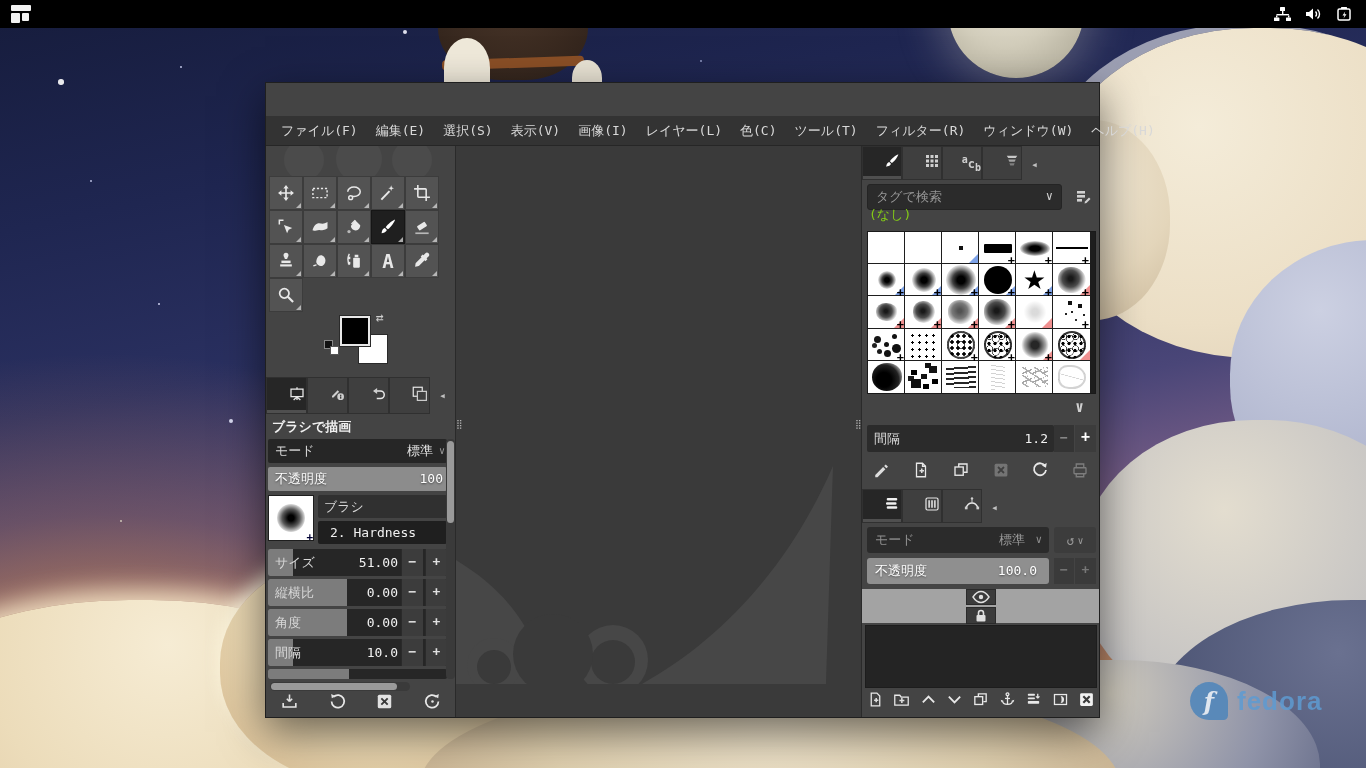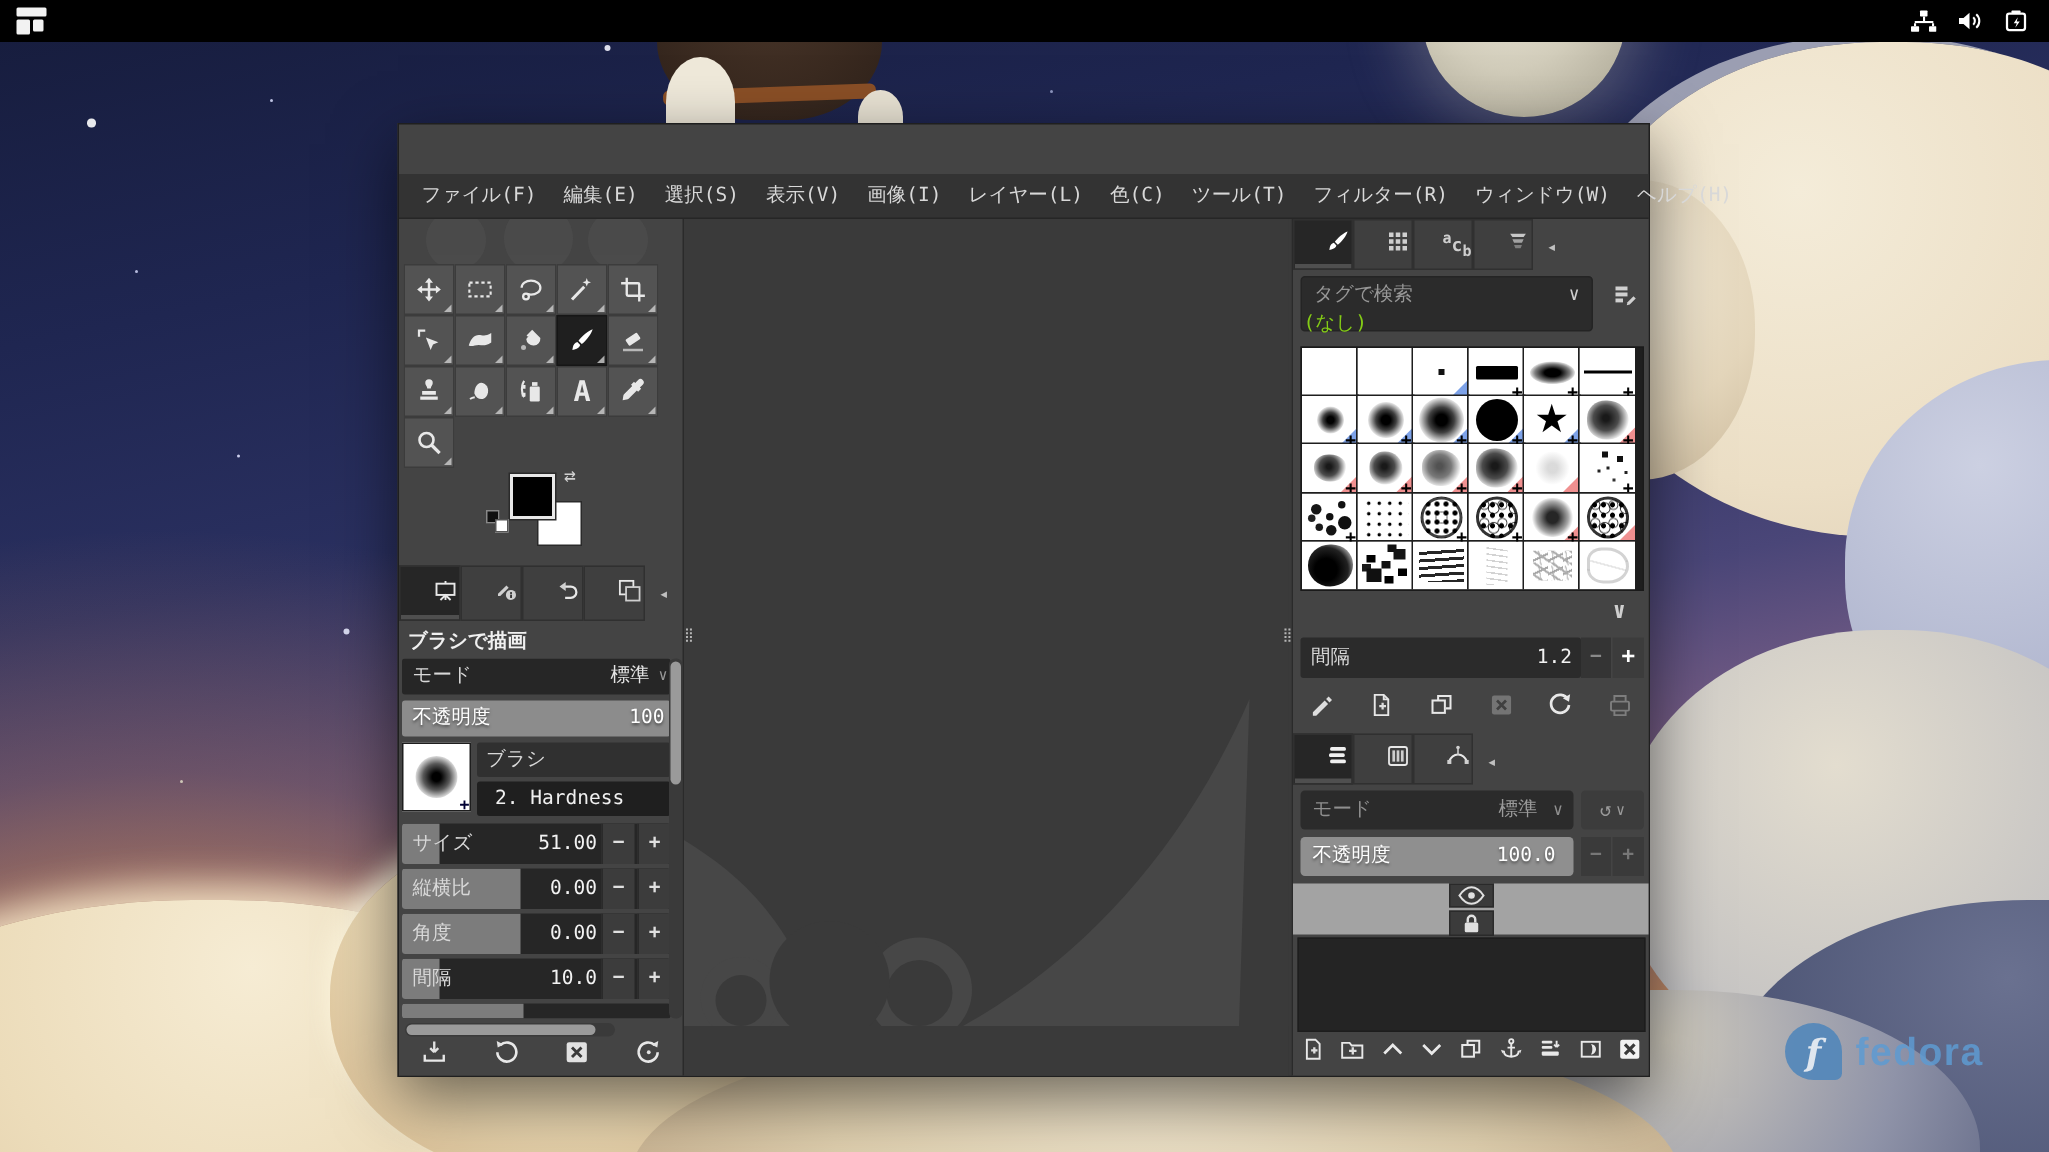--- a/index.html
+++ b/index.html
@@ -124,21 +124,21 @@
   #canvas { position:relative; flex:1; background:#3a3a3a; overflow:hidden; }
   #canvas svg { position:absolute; left:0; top:0; }
   .grip { position:absolute; top:276px; width:5px; height:22px; color:#b5b5b5; font-size:9px; line-height:5px; letter-spacing:-2px; }
   .grip.gl { left:0; } .grip.gr { right:1px; }
 
   
   #right-dock { position:relative; width:238px; background:#444; border-left:1px solid #2a2a2a; overflow:hidden; flex:none; }
   #brush-tabs { position:absolute; left:0; top:0; width:238px; height:34px; display:flex; }
   #brush-tabs .dock-tab { width:40px; height:34px; }
   #search-row { position:absolute; left:5px; top:38px; width:228px; height:25px; }
-  #tag-search { position:absolute; left:0; top:0; width:195px; height:37px; background:#2b2b2b; border:1px solid #242424; border-radius:3px; color:#979797; line-height:23px; padding:0 8px; }
+  #tag-search { position:absolute; left:0; top:0; width:195px; height:26px; background:#2b2b2b; border:1px solid #242424; border-radius:3px; color:#979797; line-height:23px; padding:0 8px; }
   #tag-search .chev { position:absolute; right:8px; top:0; line-height:23px; color:#cfcfcf; font-size:12px; }
   #brush-edit-btn { position:absolute; right:0; top:1px; width:24px; height:23px; display:flex; align-items:center; justify-content:center; color:#d0d0d0; }
   #tag-none { position:absolute; left:7px; top:60px; color:#84cc16; }
   #brush-grid { position:absolute; left:5px; top:85px; width:229px; height:163px; background:#1e1e1e; border:1px solid #1a1a1a; display:flex; flex-wrap:wrap; overflow:hidden; }
   .bcell { position:relative; width:37px; height:32px; background:#fff; outline:1px solid #1e1e1e; display:flex; align-items:center; justify-content:center; overflow:hidden; }
   .bcell .corner { position:absolute; right:0; bottom:0; width:0; height:0; border-left:11px solid transparent; }
   .bcell .corner.blue { border-bottom:11px solid #7da2e8; }
   .bcell .corner.red { border-bottom:11px solid #f09090; }
   .bcell .plus { position:absolute; right:1px; bottom:-4px; color:#000; font-size:12px; font-weight:bold; z-index:3; }
   .bs { display:block; }

